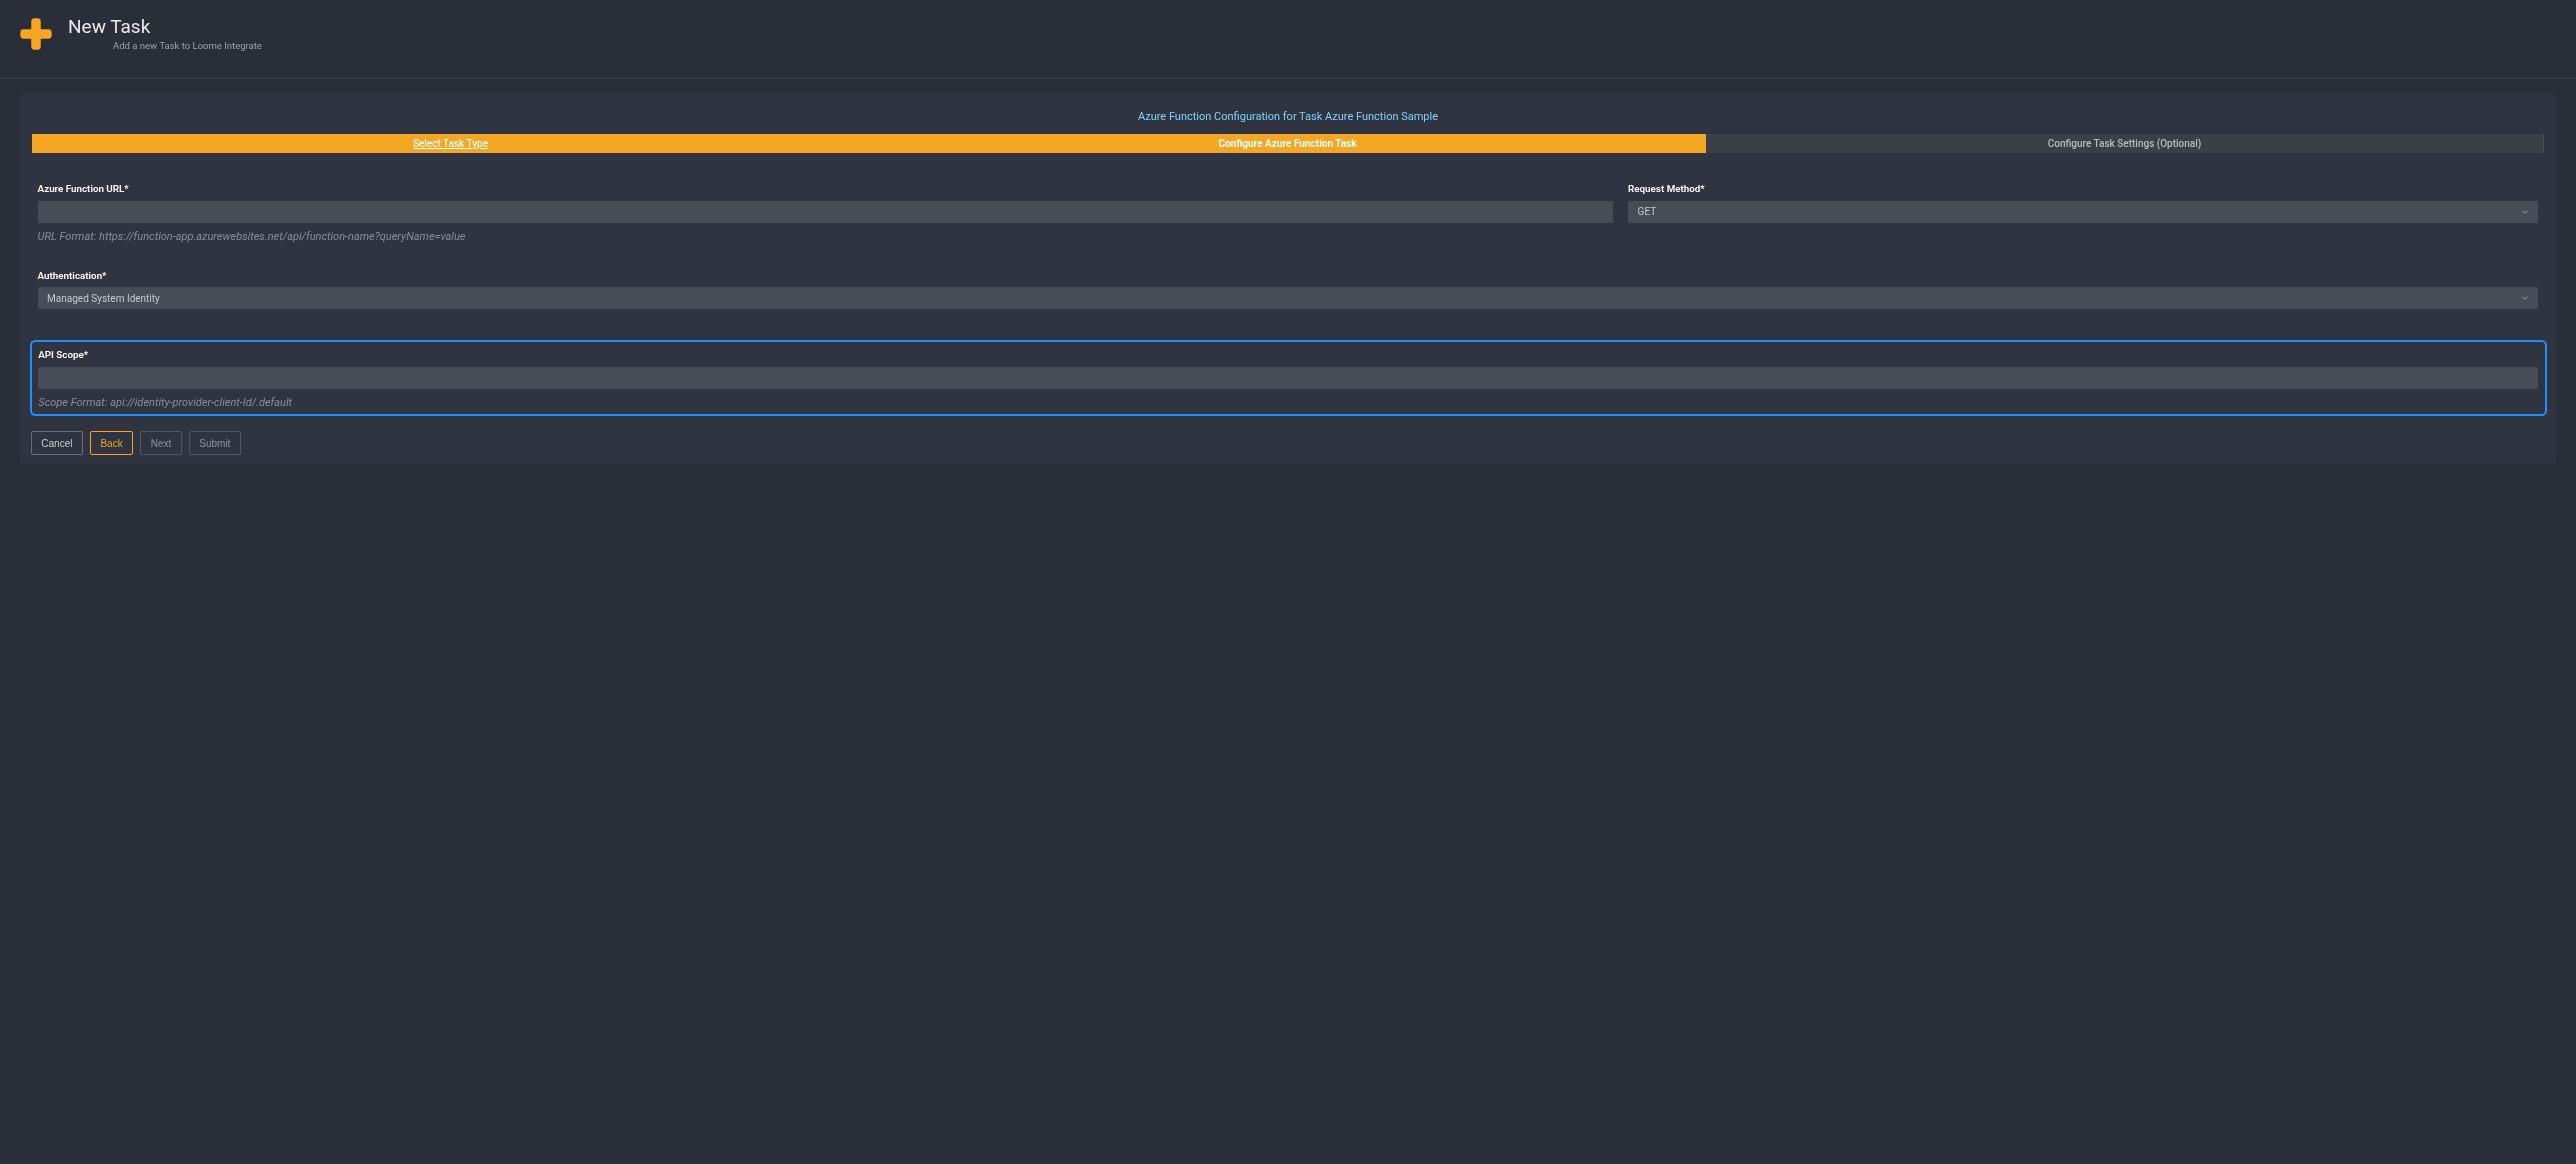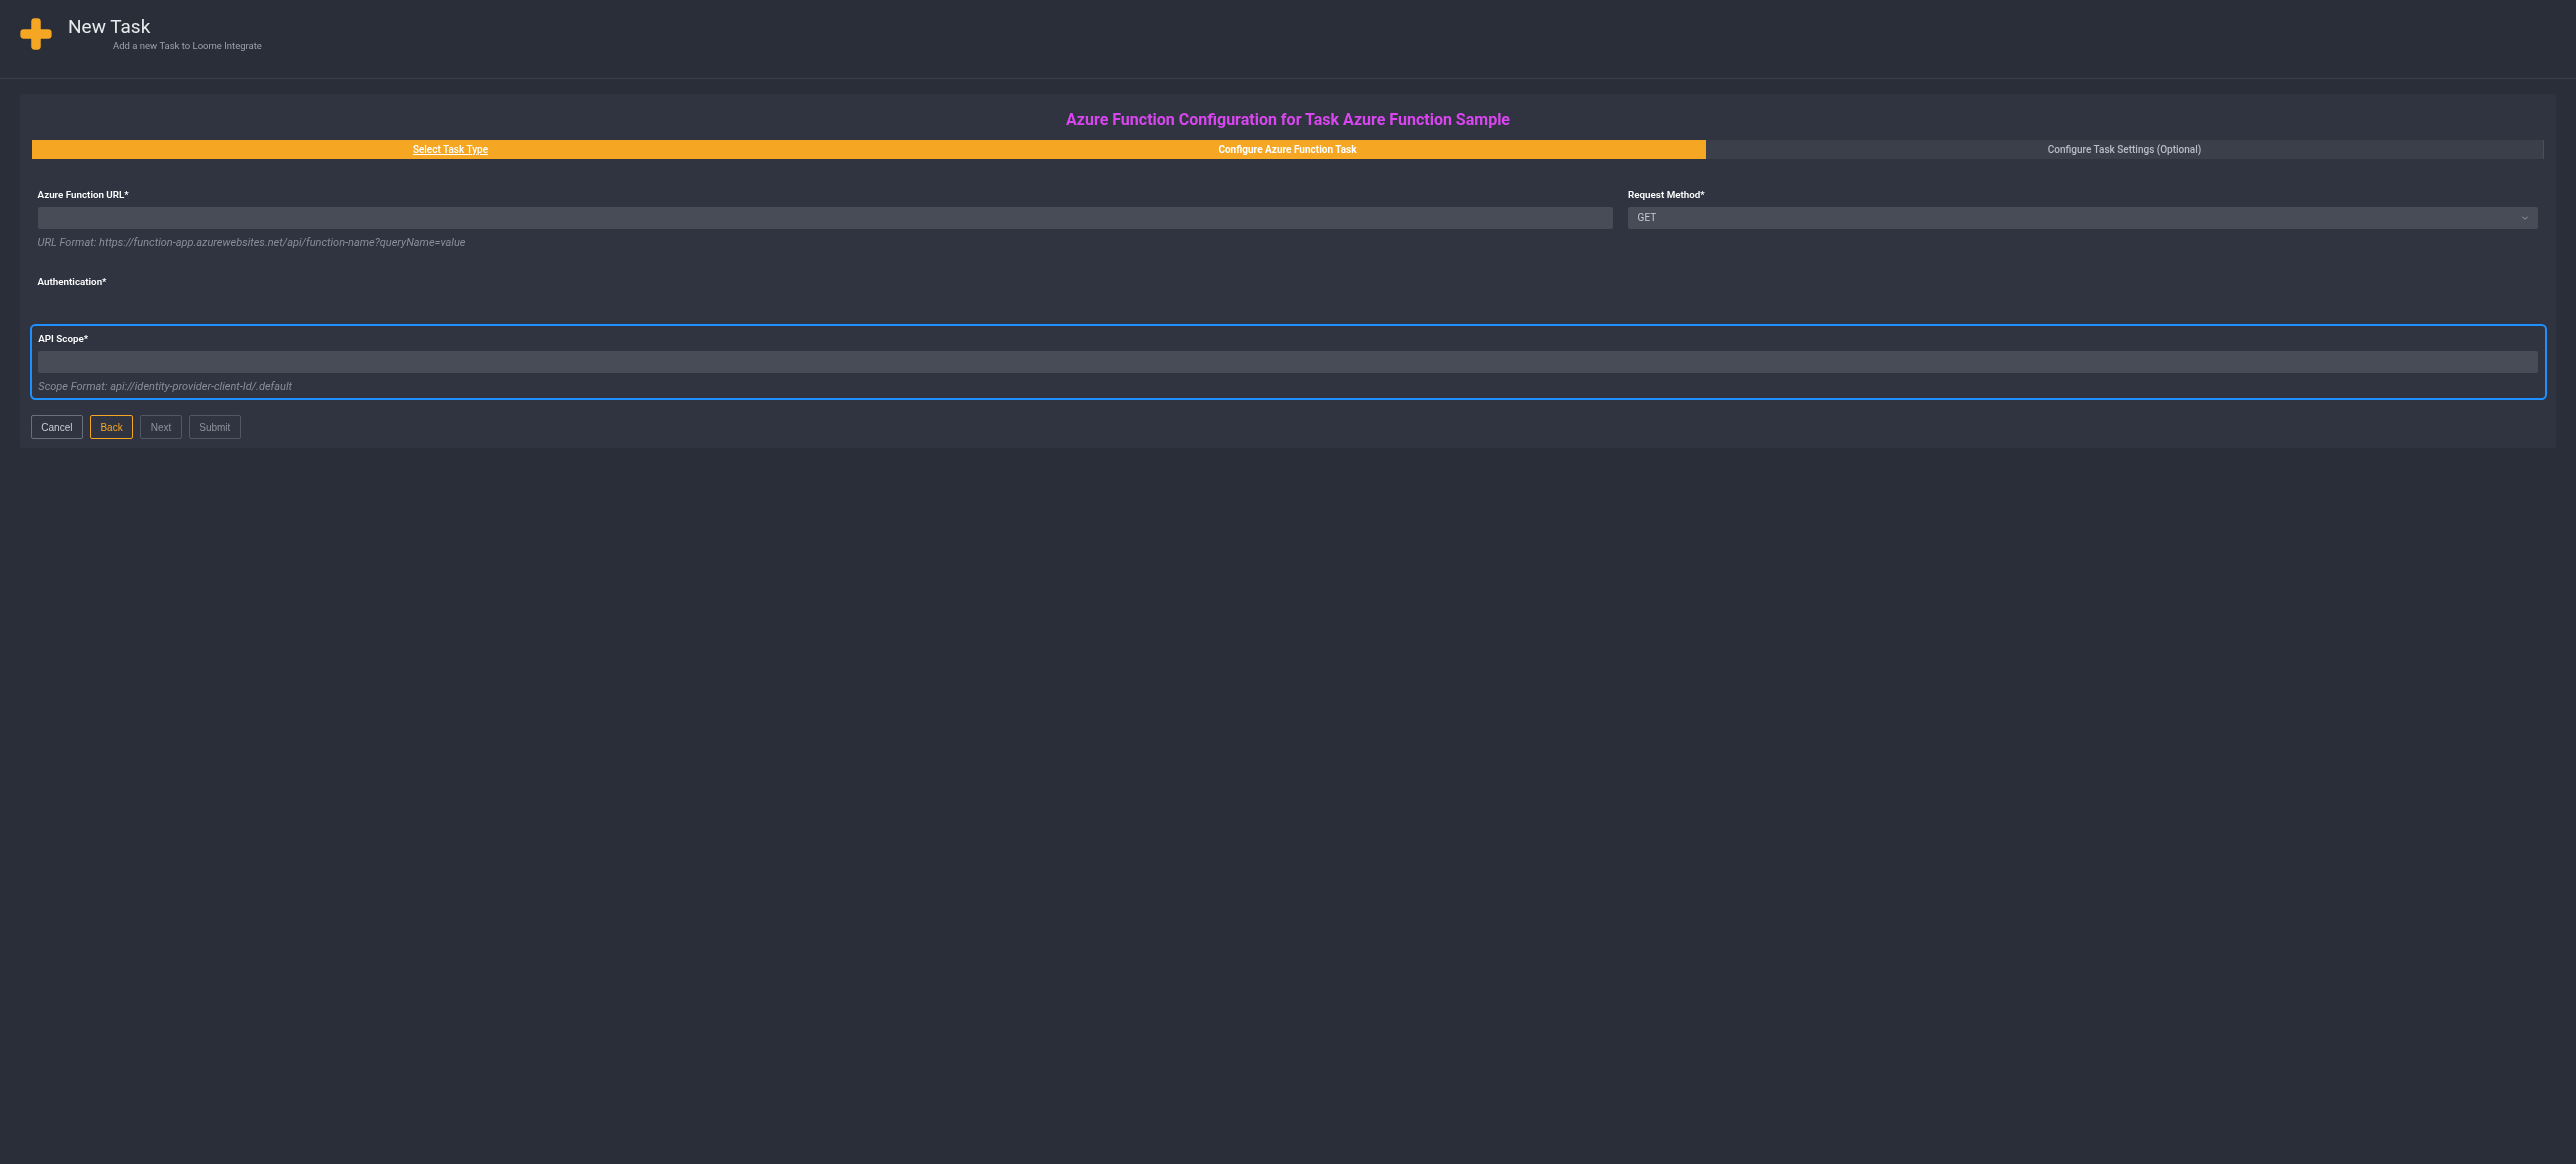--- a/index.html
+++ b/index.html
@@ -38,23 +38,23 @@
     margin-left: 45px;
   }
   .panel {
     margin: 15px 20px 0 20px;
     background: #2f3440;
     border-radius: 2.7px;
     padding-bottom: 9.5px;
   }
   .panel-title {
     text-align: center;
-    font-size: 16px;
-    font-weight: 700;
-    color: #d946ef;
+    font-size: 11px;
+    font-weight: 400;
+    color: #7dd3fc;
     padding: 16px 6.8px 10.8px 6.8px;
   }
   .tabs {
     display: flex;
     margin: 0 12px;
   }
   .tab {
     flex: 1;
     text-align: center;
     padding: 4px 6.8px;
@@ -191,20 +191,28 @@
                   <path d="M2 4 L6 8 L10 4" stroke="#9ca0aa" stroke-width="1.5" fill="none"></path>
                 </svg>
             </span>
           </div>
         </div>
       </div>
 
       <div class="row">
         <div class="col-full">
           <label class="label">Authentication*</label>
+          <div class="select">
+            <span>Managed System Identity</span>
+            <span class="chev">
+              <svg viewBox="0 0 12 12" width="8" height="8">
+                  <path d="M2 4 L6 8 L10 4" stroke="#9ca0aa" stroke-width="1.5" fill="none"></path>
+                </svg>
+            </span>
+          </div>
         </div>
       </div>
     </div>
 
     <div class="highlight-box">
       <label class="label">API Scope*</label>
       <input class="input" type="text" value="" style="">
       <div class="hint">Scope Format: api://identity-provider-client-Id/.default</div>
     </div>
 

